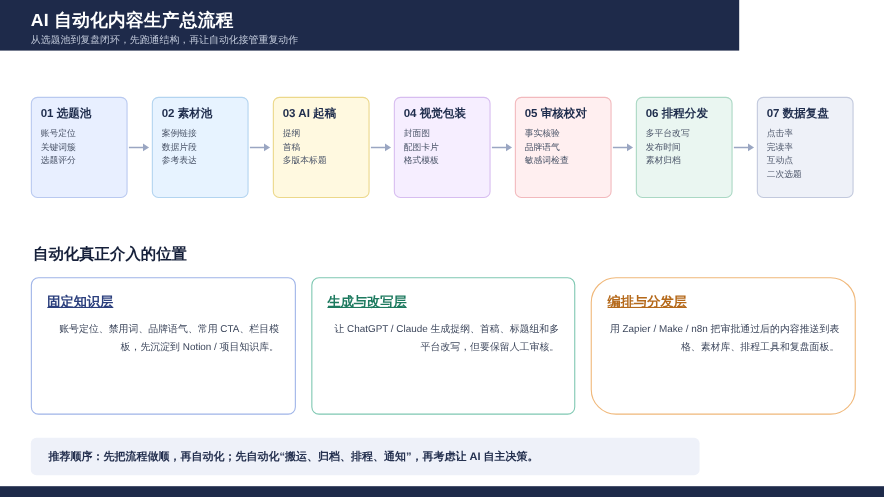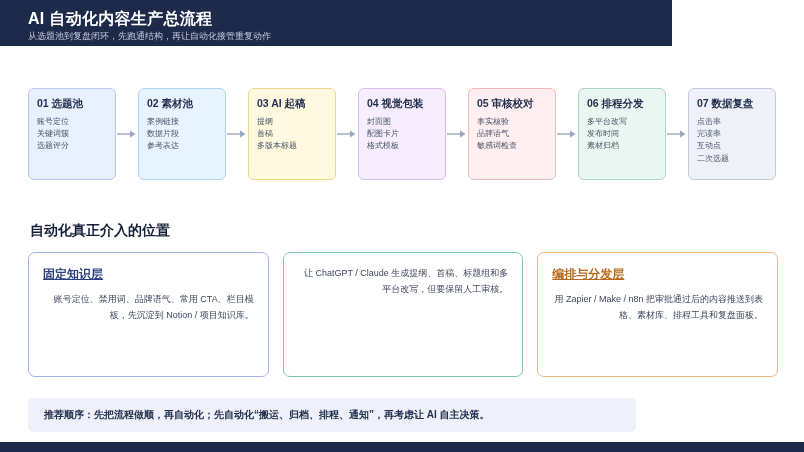--- a/index.html
+++ b/index.html
@@ -87,21 +87,21 @@
   .panel-title {
     font-size: 12px; font-weight: bold; margin-bottom: 9px; text-decoration: underline;
   }
   .panel-body {
     font-size: 9px; color: #3d475c; line-height: 1.75; text-align: right;
   }
   .p0 { border-color: #9fb4e8; }
   .p0 .panel-title { color: #2b3f7d; }
   .p1 { border-color: #7fc8b2; }
   .p1 .panel-title { color: #1d7a5f; }
-  .p2 { border-color: #f0b87a; }
+  .p2 { border-color: #f0b87a; border-radius: 23px; }
   .p2 .panel-title { color: #b5691a; }
 
   
   .footer {
     position: absolute; left: 28px; top: 398px;
     width: 608px; height: 34px;
     background: #eef1f9;
     border-radius: 5px;
     display: flex; align-items: center;
   }
@@ -235,20 +235,21 @@
   </div>
 
   <div class="section-title">自动化真正介入的位置</div>
 
   <div class="panels">
     <div class="panel p0">
       <div class="panel-title">固定知识层</div>
       <div class="panel-body">账号定位、禁用词、品牌语气、常用 CTA、栏目模板，先沉淀到 Notion / 项目知识库。</div>
     </div>
     <div class="panel p1">
+      <div class="panel-title">生成与改写层</div>
       <div class="panel-body">让 ChatGPT / Claude 生成提纲、首稿、标题组和多平台改写，但要保留人工审核。</div>
     </div>
     <div class="panel p2">
       <div class="panel-title">编排与分发层</div>
       <div class="panel-body">用 Zapier / Make / n8n 把审批通过后的内容推送到表格、素材库、排程工具和复盘面板。</div>
     </div>
   </div>
 
   <div class="footer">
     <div class="footer-text">推荐顺序：先把流程做顺，再自动化；先自动化“搬运、归档、排程、通知”，再考虑让 AI 自主决策。</div>

